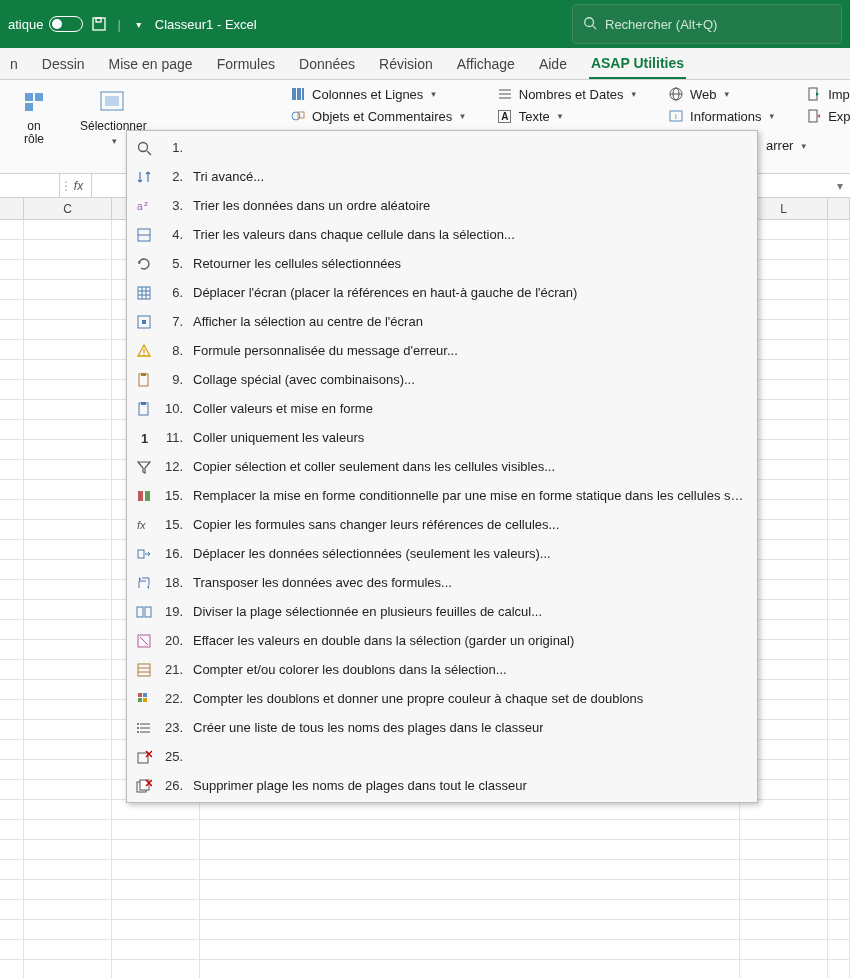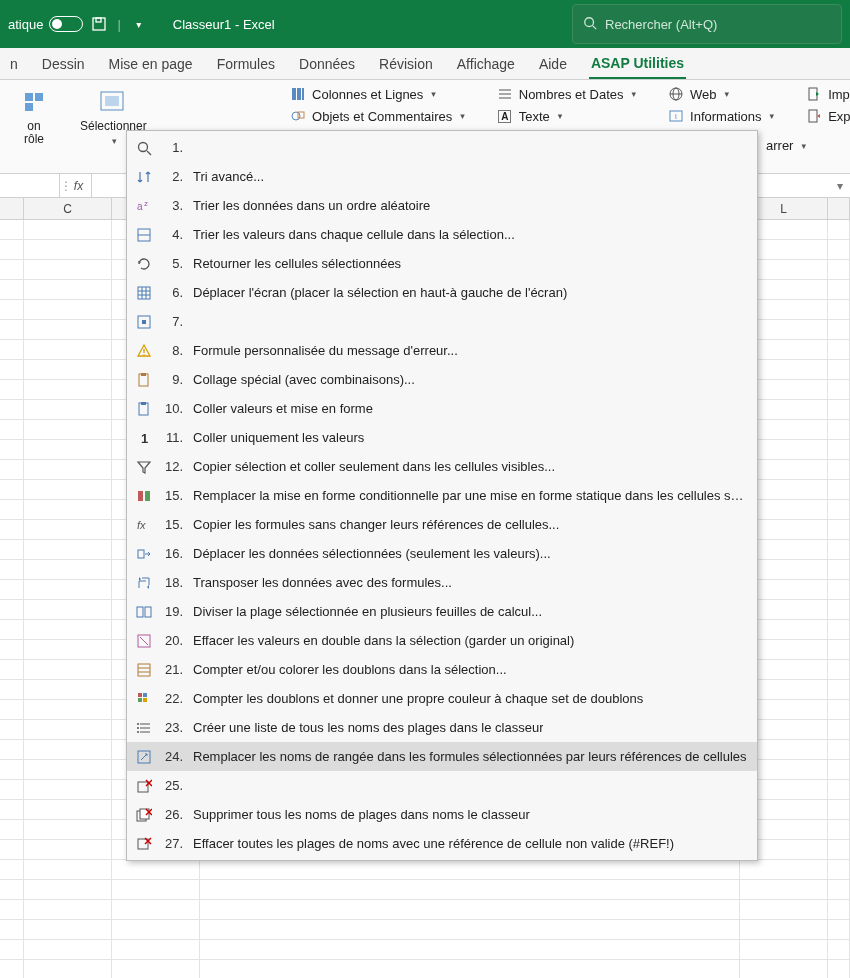--- a/index.html
+++ b/index.html
@@ -5,21 +5,21 @@
   * { box-sizing: border-box; margin: 0; padding: 0; font-family: "Segoe UI", sans-serif; }
   body { width: 850px; height: 978px; background: #fff; overflow: hidden; position: relative; font-size: 13px; color: #222; }
 
   
   .titlebar { height: 48px; background: #107c41; display: flex; align-items: center; color: #fff; padding: 0 8px; gap: 8px; }
   .auto-save { display: flex; align-items: center; gap: 6px; font-size: 13px; }
   .toggle { width: 34px; height: 16px; border: 1px solid #fff; border-radius: 10px; position: relative; }
   .toggle::after { content: ""; position: absolute; width: 10px; height: 10px; background: #fff; border-radius: 50%; top: 2px; left: 2px; }
   .titlebar-icon { width: 16px; height: 16px; display: inline-flex; align-items: center; justify-content: center; }
   .titlebar-sep { color: rgba(255,255,255,0.5); margin: 0 2px; }
-  .doc-title { margin-left: 18px; font-size: 13px; }
+  .doc-title { font-size: 13px; }
   .searchbox { margin-left: auto; background: #217a4a; border: 1px solid #3b8a5a; border-radius: 4px; height: 40px; min-width: 270px; display: flex; align-items: center; padding: 0 10px; gap: 8px; color: #e0efe6; }
   .searchbox input { background: transparent; border: none; outline: none; color: #e0efe6; font-size: 13px; flex: 1; }
   .searchbox input::placeholder { color: #cfe6d8; }
 
   
   .tabbar { height: 32px; background: #f5f5f5; border-bottom: 1px solid #d0d0d0; display: flex; align-items: center; padding: 0 8px; gap: 20px; font-size: 14px; }
   .tab { padding: 6px 2px; cursor: pointer; color: #444; }
   .tab.active { color: #107c41; border-bottom: 2px solid #107c41; font-weight: 600; }
 
   
@@ -633,30 +633,31 @@
       <span class="ico">
         <svg width="16" height="16" viewBox="0 0 16 16">
           <rect x="2" y="2" width="12" height="12" fill="none" stroke="#4a7ab0"></rect>
           <line x1="6" y1="2" x2="6" y2="14" stroke="#4a7ab0"></line>
           <line x1="10" y1="2" x2="10" y2="14" stroke="#4a7ab0"></line>
           <line x1="2" y1="6" x2="14" y2="6" stroke="#4a7ab0"></line>
           <line x1="2" y1="10" x2="14" y2="10" stroke="#4a7ab0"></line>
         </svg>
       </span>
       <span class="num">6.</span>
-      <span class="lbl">Déplacer l'écran (placer la sélection en haut-à gauche de l'écran)</span>
+      <span class="lbl">Déplacer l'écran (placer la références en haut-à gauche de l'écran)</span>
     </div>
     <div class="menu-item">
       <span class="ico">
         <svg width="16" height="16" viewBox="0 0 16 16">
           <rect x="2" y="2" width="12" height="12" fill="none" stroke="#4a7ab0"></rect>
           <rect x="6" y="6" width="4" height="4" fill="#4a7ab0"></rect>
         </svg>
       </span>
       <span class="num">7.</span>
+      <span class="lbl">Afficher la sélection au centre de l'écran</span>
     </div>
     <div class="menu-item">
       <span class="ico">
         <svg width="16" height="16" viewBox="0 0 16 16">
           <path d="M8 2l6 11H2z" fill="none" stroke="#d9a000" stroke-width="1.3"></path>
           <line x1="8" y1="6" x2="8" y2="10" stroke="#d9a000" stroke-width="1.3"></line>
           <circle cx="8" cy="12" r="0.8" fill="#d9a000"></circle>
         </svg>
       </span>
       <span class="num">8.</span>
@@ -789,56 +790,35 @@
           <line x1="4" y1="8" x2="14" y2="8" stroke="#555"></line>
           <line x1="4" y1="12" x2="14" y2="12" stroke="#555"></line>
           <circle cx="2" cy="4" r="1" fill="#555"></circle>
           <circle cx="2" cy="8" r="1" fill="#555"></circle>
           <circle cx="2" cy="12" r="1" fill="#555"></circle>
         </svg>
       </span>
       <span class="num">23.</span>
       <span class="lbl">Créer une liste de tous les noms des plages dans le classeur</span>
     </div>
-    <div class="menu-item highlight">
-      <span class="ico">
-        <svg width="16" height="16" viewBox="0 0 16 16">
-          <rect x="2" y="2" width="12" height="12" fill="none" stroke="#4a7ab0"></rect>
-          <path d="M5 11l6-6M9 5h2v2" stroke="#4a7ab0" fill="none"></path>
-        </svg>
-      </span>
-      <span class="num">24.</span>
-      <span class="lbl">Remplacer les noms de rangée dans les formules sélectionnées par leurs références de cellules</span>
-    </div>
     <div class="menu-item">
       <span class="ico">
         <svg width="16" height="16" viewBox="0 0 16 16">
           <rect x="2" y="4" width="10" height="10" fill="none" stroke="#555"></rect>
           <line x1="10" y1="2" x2="16" y2="8" stroke="#c00" stroke-width="1.5"></line>
           <line x1="16" y1="2" x2="10" y2="8" stroke="#c00" stroke-width="1.5"></line>
         </svg>
       </span>
       <span class="num">25.</span>
     </div>
     <div class="menu-item">
       <span class="ico">
         <svg width="16" height="16" viewBox="0 0 16 16">
           <rect x="1" y="4" width="9" height="10" fill="none" stroke="#555"></rect>
           <rect x="4" y="2" width="9" height="10" fill="#fff" stroke="#555"></rect>
           <line x1="10" y1="2" x2="16" y2="8" stroke="#c00" stroke-width="1.5"></line>
           <line x1="16" y1="2" x2="10" y2="8" stroke="#c00" stroke-width="1.5"></line>
         </svg>
       </span>
       <span class="num">26.</span>
-      <span class="lbl">Supprimer tous les noms de plages dans noms le classeur</span>
-    </div>
-    <div class="menu-item">
-      <span class="ico">
-        <svg width="16" height="16" viewBox="0 0 16 16">
-          <rect x="2" y="3" width="10" height="10" fill="none" stroke="#555"></rect>
-          <line x1="9" y1="2" x2="15" y2="8" stroke="#c00" stroke-width="1.5"></line>
-          <line x1="15" y1="2" x2="9" y2="8" stroke="#c00" stroke-width="1.5"></line>
-        </svg>
-      </span>
-      <span class="num">27.</span>
-      <span class="lbl">Effacer toutes les plages de noms avec une référence de cellule non valide (#REF!)</span>
+      <span class="lbl">Supprimer plage les noms de plages dans tout le classeur</span>
     </div>
   </div>
 
 </body></html>

